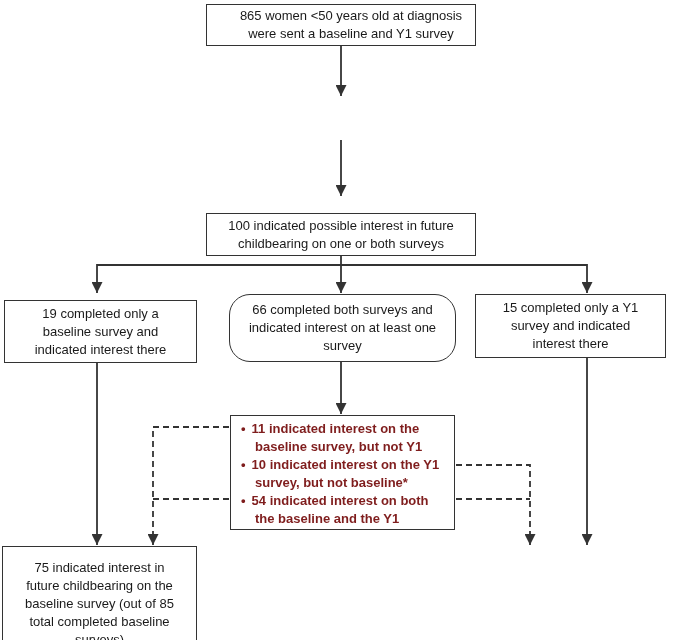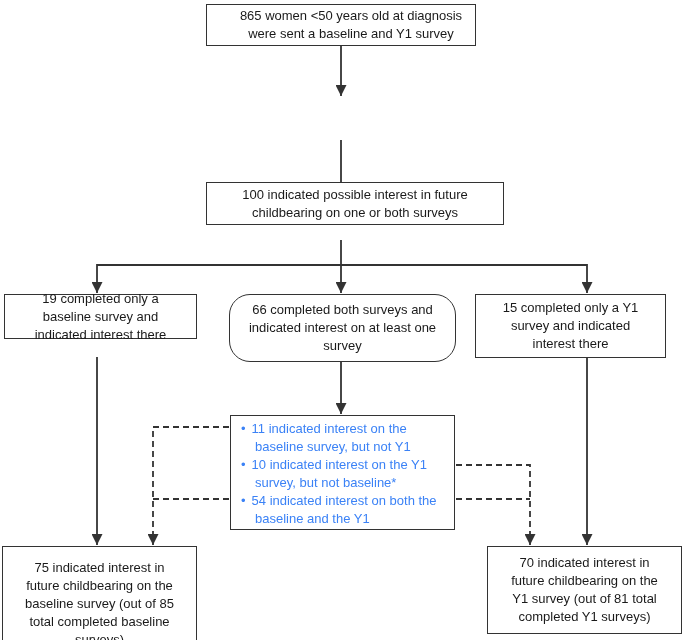--- a/index.html
+++ b/index.html
@@ -35,22 +35,22 @@
     color: #1a1a1a;
     font-size: 13px;
     line-height: 18px;
   }
   .node .txt {
     display: inline-block;
   }
   
   .n-sent          { left: 206px; top: 4px;   width: 270px; height: 42px; padding-left: 20px; }
   .n-completed     { left: 206px; top: 97px;  width: 270px; height: 43px; }
-  .n-interest      { left: 206px; top: 182px; width: 298px; height: 43px; }
-  .n-baseline-only { left: 4px;   top: 294px; width: 193px; height: 45px; }
+  .n-interest      { left: 206px; top: 213px; width: 270px; height: 43px; }
+  .n-baseline-only { left: 4px;   top: 300px; width: 193px; height: 63px; }
   .n-both          { left: 229px; top: 294px; width: 227px; height: 68px; border-radius: 21px; }
   .n-y1-only       { left: 475px; top: 294px; width: 191px; height: 64px; }
   .n-breakdown     { left: 230px; top: 415px; width: 225px; height: 115px;
                      align-items: flex-start; justify-content: flex-start;
                      text-align: left; }
   .n-baseline-total{ left: 2px;   top: 546px; width: 195px; height: 104px; align-items: flex-end; }
   .n-y1-total      { left: 487px; top: 546px; width: 195px; height: 88px; }
 
   .w240 { max-width: 240px; }
   .w262 { max-width: 262px; }
@@ -60,21 +60,22 @@
   .w165 { max-width: 165px; }
 
   ul.breakdown-list {
     margin: 0;
     padding: 4px 8px 4px 10px;
     list-style: none;
   }
   ul.breakdown-list li {
     padding-left: 14px;
     text-indent: -14px;
-    color: #3b82f6;
+    color: #7f1d1d;
+    font-weight: bold;
   }
   ul.breakdown-list li::before {
     content: "\2022";
     margin-right: 6px;
   }
 </style>
 </head>
 <body>
 
 <div class="canvas">
@@ -129,17 +130,14 @@
       <li>11 indicated interest on the baseline survey, but not Y1</li>
       <li>10 indicated interest on the Y1 survey, but not baseline*</li>
       <li>54 indicated interest on both the baseline and the Y1</li>
     </ul>
   </div>
 
   <div class="node n-baseline-total">
     <span class="txt w165">75 indicated interest in future childbearing on the baseline survey (out of 85 total completed baseline surveys)</span>
   </div>
 
-  <div class="node n-y1-total">
-    <span class="txt w165">70 indicated interest in future childbearing on the Y1 survey (out of 81 total completed Y1 surveys)</span>
-  </div>
 
 </div>
 
 </body></html>

